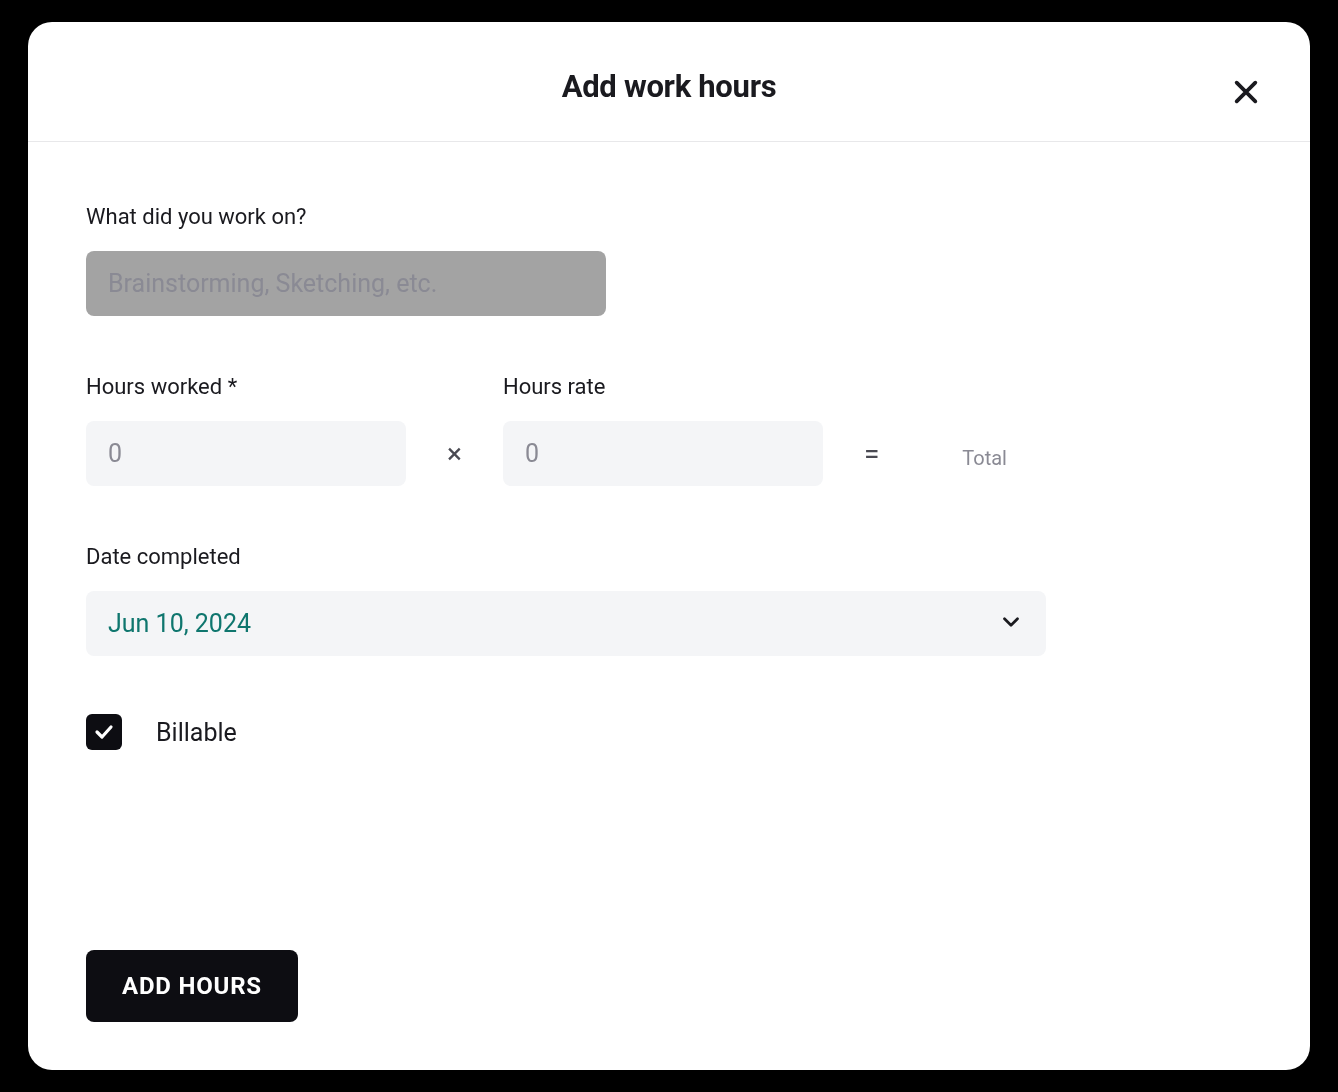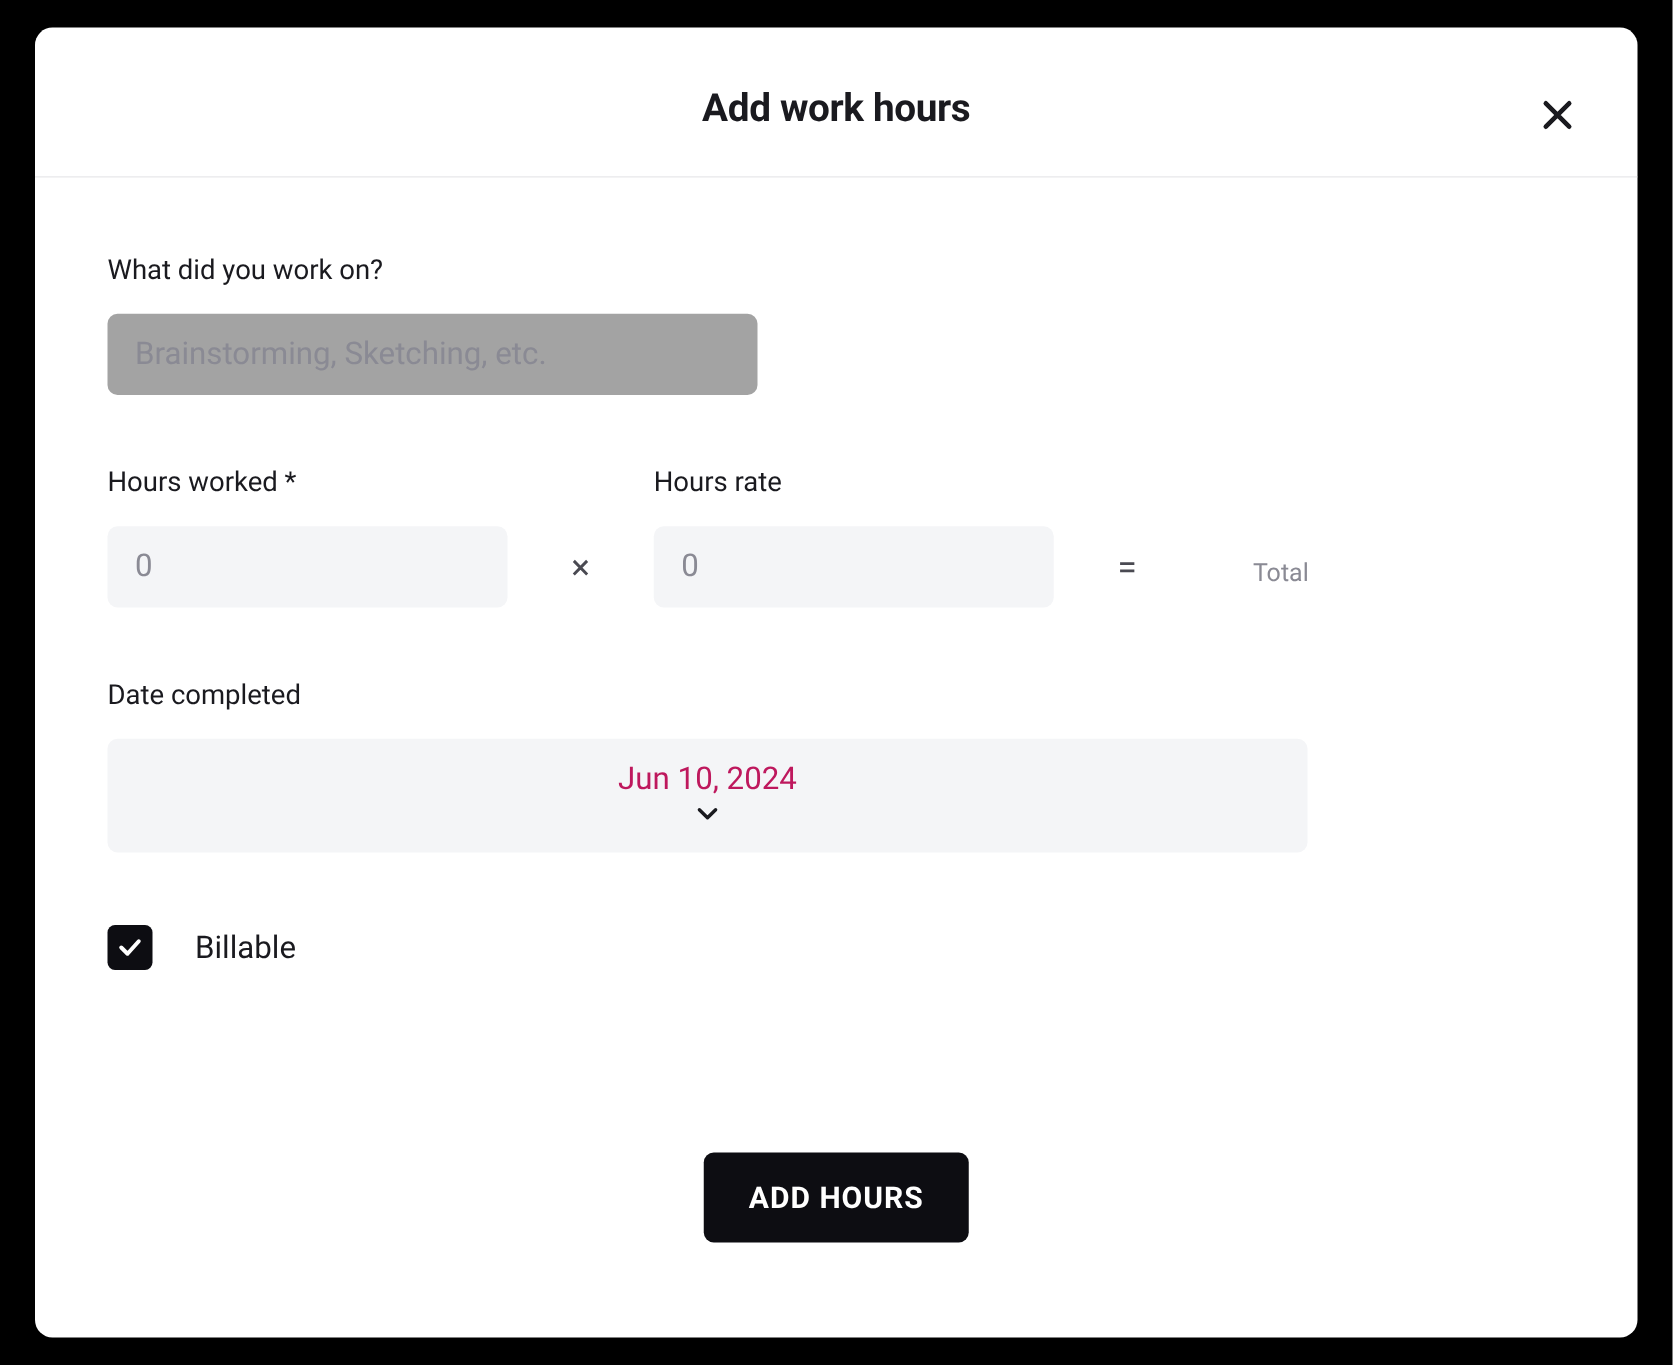--- a/index.html
+++ b/index.html
@@ -15,21 +15,21 @@
       position: relative;
       overflow: hidden;
     }
     .modal {
       position: absolute;
       top: 22px;
       left: 28px;
       right: 28px;
       bottom: 22px;
       background: #fff;
-      border-radius: 14px;
+      border-radius: 24px;
       display: flex;
       flex-direction: column;
       overflow: hidden;
     }
     .modal-header {
       position: relative;
       padding: 46px 60px 36px 60px;
       border-bottom: 1px solid #e8e8ea;
       display: flex;
       justify-content: center;
@@ -86,21 +86,21 @@
     }
     .work-input {
       width: 520px;
     }
     .section {
       margin-bottom: 58px;
     }
     .hours-row {
       display: flex;
       align-items: flex-start;
-      gap: 11px;
+      gap: 1px;
     }
     .hours-col {
       display: flex;
       flex-direction: column;
     }
     .num-input {
       background: #f4f5f7;
       border: none;
       border-radius: 8px;
       padding: 18px 22px;
@@ -127,28 +127,26 @@
       align-self: flex-end;
       margin-bottom: 16px;
       margin-left: 42px;
     }
     .date-select {
       background: #f4f5f7;
       border: none;
       border-radius: 8px;
       padding: 18px 22px;
       font-size: 25px;
-      color: #be185d;
+      color: #0f766e;
       font-family: inherit;
       width: 960px;
       display: flex;
-      align-items: center;
       justify-content: space-between;
       cursor: pointer;
-      flex-direction: column;
     }
     .date-select svg {
       width: 26px;
       height: 26px;
       stroke: #1a1a1f;
       stroke-width: 2.5;
     }
     .checkbox-row {
       display: flex;
       align-items: center;
@@ -169,23 +167,23 @@
       width: 24px;
       height: 24px;
       stroke: #fff;
       stroke-width: 3.2;
     }
     .checkbox-label {
       font-size: 25px;
       color: #1a1a1f;
     }
     .modal-footer {
-      padding: 0 58px 76px 58px;
-      display: flex;
-      justify-content: center;
+      padding: 0 58px 48px 58px;
+      display: flex;
+      justify-content: flex-start;
     }
     .submit-btn {
       background: #0d0d12;
       color: #fff;
       border: none;
       border-radius: 8px;
       padding: 22px 36px;
       font-size: 24px;
       font-weight: 700;
       letter-spacing: 0.8px;

